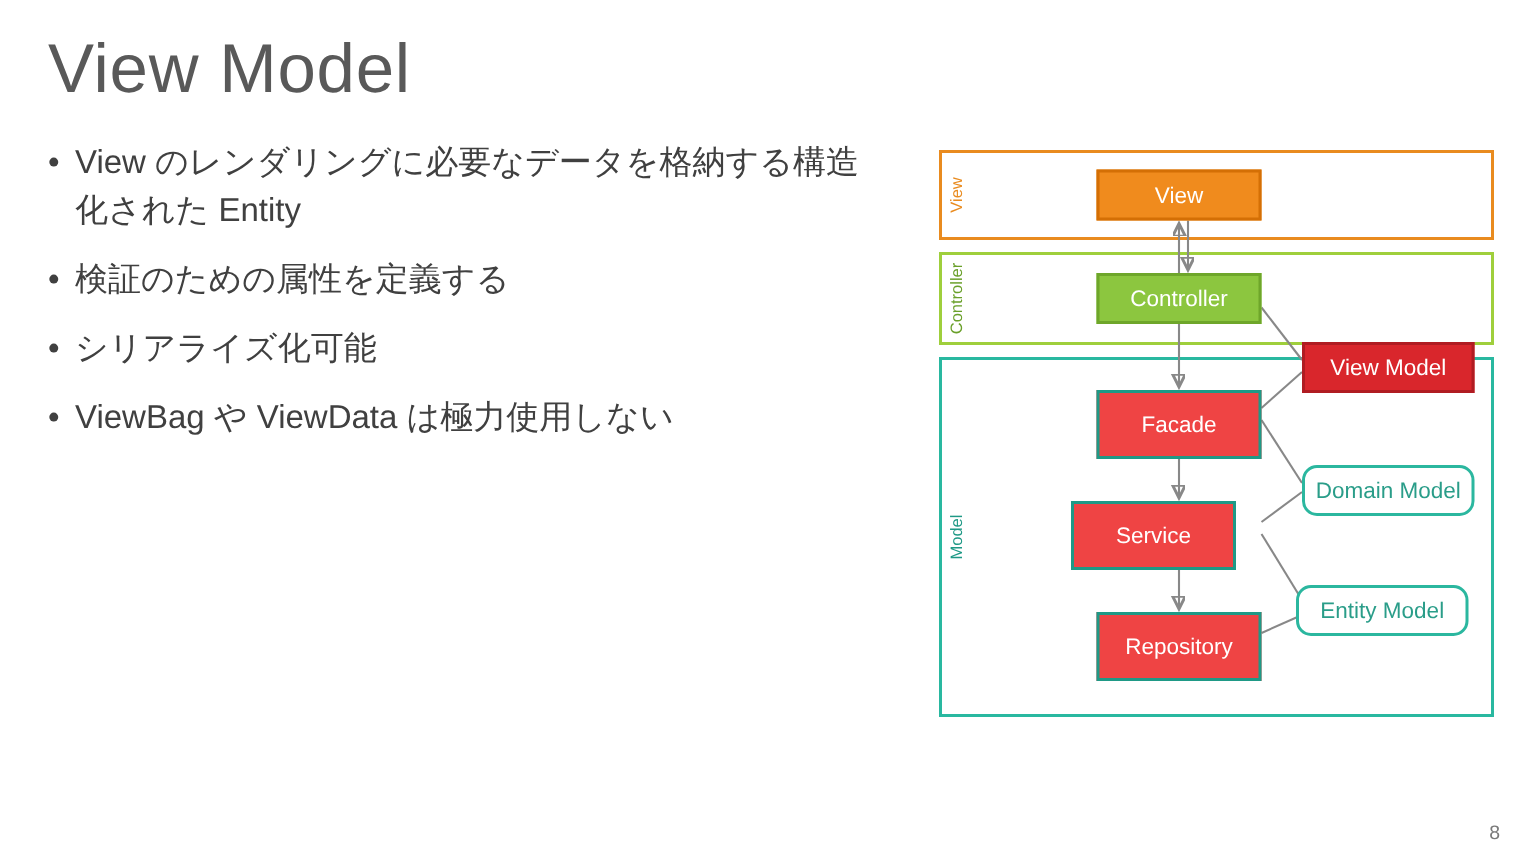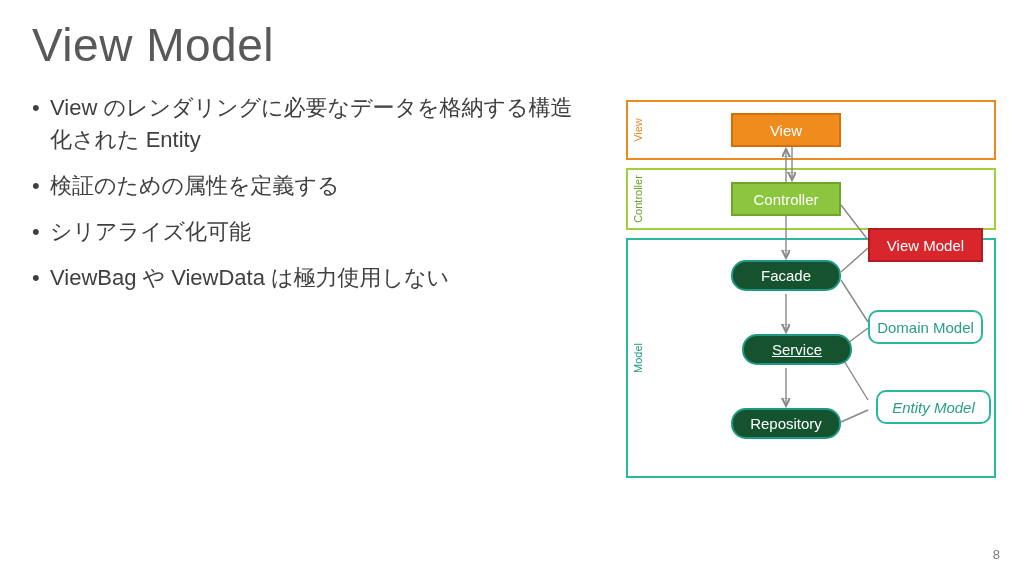--- a/index.html
+++ b/index.html
@@ -92,33 +92,33 @@
     border: 2px solid;
     font-size: 15px;
     display: flex;
     align-items: center;
     justify-content: center;
     color: #fff;
     white-space: nowrap;
   }
   .box.orange  { background: #f08b1d; border-color: #d46f05; width: 110px; height: 34px; }
   .box.green   { background: #8cc63f; border-color: #6ea62a; width: 110px; height: 34px; }
-  .box.teal    { background: #14532d; border-color: #1f9986; width: 110px; height: 31px; border-radius: 15px; }
+  .box.teal    { background: #ef4444; border-color: #1f9986; width: 110px; height: 46px; }
   .box.red     { background: #d9262c; border-color: #b01c22; width: 115px; height: 34px; }
   .box.white   { background: #ffffff; border-color: #2bb79f; color: #2a9d89; width: 115px; height: 34px; border-radius: 10px; }
 
   
   .pos-view        { left: 105px; top: 13px; }
   .pos-controller  { left: 105px; top: 82px; }
   .pos-facade      { left: 105px; top: 160px; }
-  .pos-service     { left: 116px; top: 234px; text-decoration: underline; }
+  .pos-service     { left: 88px; top: 234px; }
   .pos-repository  { left: 105px; top: 308px; }
   .pos-viewmodel   { left: 242px; top: 128px; }
   .pos-domainmodel { left: 242px; top: 210px; }
-  .pos-entitymodel { left: 250px; top: 290px; font-style: italic; }
+  .pos-entitymodel { left: 238px; top: 290px; }
 
   svg.arrows {
     position: absolute;
     left: 0;
     top: 0;
     width: 370px;
     height: 380px;
     pointer-events: none;
   }
   svg.arrows line, svg.arrows path {

